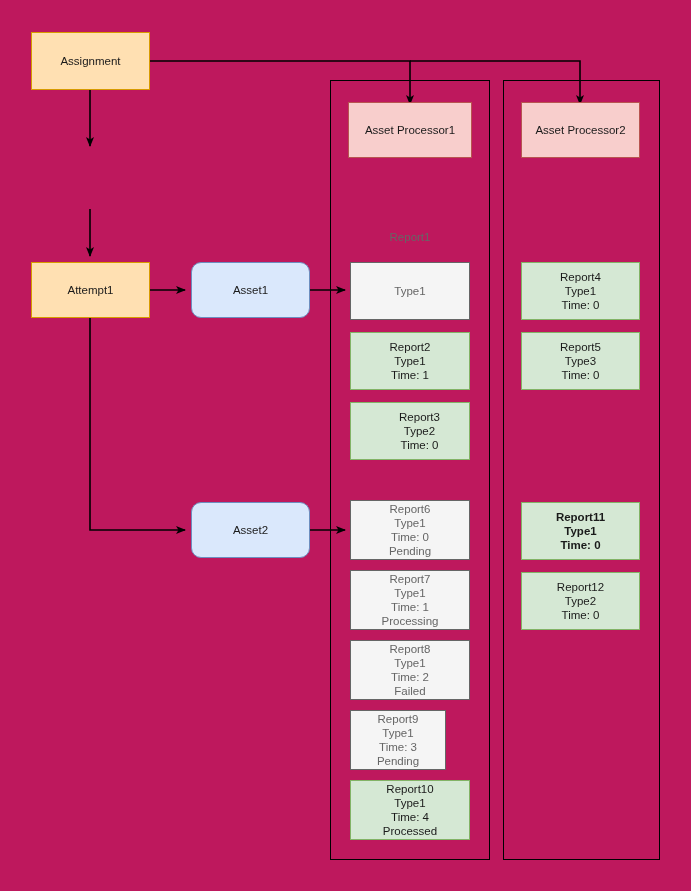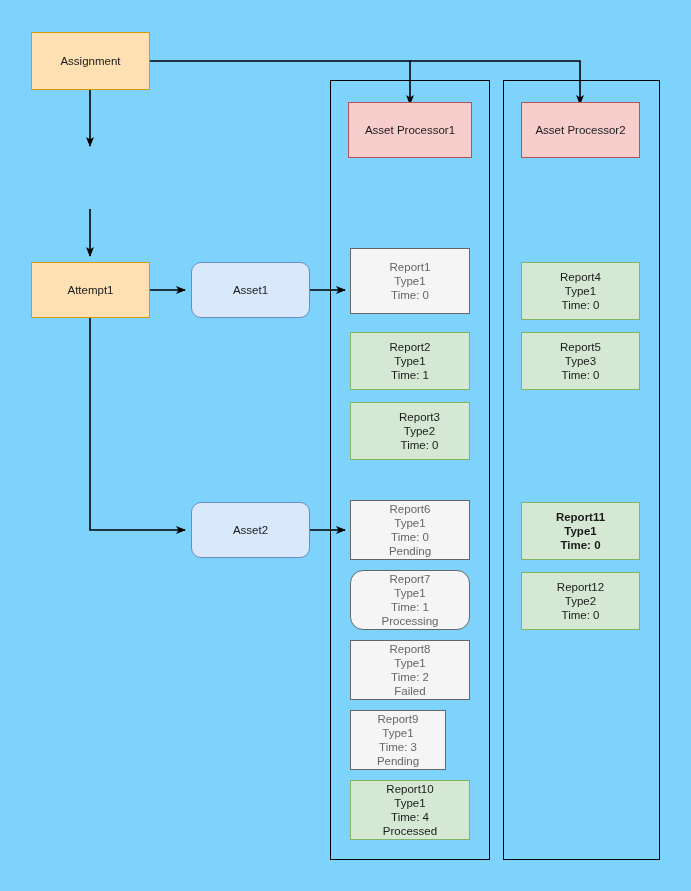--- a/index.html
+++ b/index.html
@@ -9,21 +9,21 @@
     padding: 0;
     background: #ffffff;
   }
   body {
     font-family: "Liberation Sans", sans-serif;
   }
   #canvas {
     position: relative;
     width: 691px;
     height: 891px;
-    background: #7dd3fc;
+    background: #be185d;
     overflow: hidden;
   }
   svg.edge-layer {
     position: absolute;
     left: 0;
     top: 0;
     width: 691px;
     height: 891px;
     pointer-events: none;
   }
@@ -120,21 +120,21 @@
   </div>
 
   <div class="node n-red" style="left:348px; top:102px; width:124px; height:56px;">
     <span class="line">Asset Processor1</span>
   </div>
 
   <div class="node n-red" style="left:521px; top:102px; width:119px; height:56px;">
     <span class="line">Asset Processor2</span>
   </div>
 
-  <div class="node n-grey" style="left:350px; top:248px; width:120px; height:66px;">
+  <div class="node n-grey" style="left:350px; top:262px; width:120px; height:58px;gap:40px;">
     <span class="line">Report1</span>
     <span class="line">Type1</span>
     <span class="line">Time: 0</span>
   </div>
 
   <div class="node n-green" style="left:350px; top:332px; width:120px; height:58px;">
     <span class="line">Report2</span>
     <span class="line">Type1</span>
     <span class="line">Time: 1</span>
   </div>
@@ -145,21 +145,21 @@
     <span class="line">Time: 0</span>
   </div>
 
   <div class="node n-grey" style="left:350px; top:500px; width:120px; height:60px;">
     <span class="line">Report6</span>
     <span class="line">Type1</span>
     <span class="line">Time: 0</span>
     <span class="line">Pending</span>
   </div>
 
-  <div class="node n-grey" style="left:350px; top:570px; width:120px; height:60px;border-radius:13px;">
+  <div class="node n-grey" style="left:350px; top:570px; width:120px; height:60px;">
     <span class="line">Report7</span>
     <span class="line">Type1</span>
     <span class="line">Time: 1</span>
     <span class="line">Processing</span>
   </div>
 
   <div class="node n-grey" style="left:350px; top:640px; width:120px; height:60px;">
     <span class="line">Report8</span>
     <span class="line">Type1</span>
     <span class="line">Time: 2</span>

